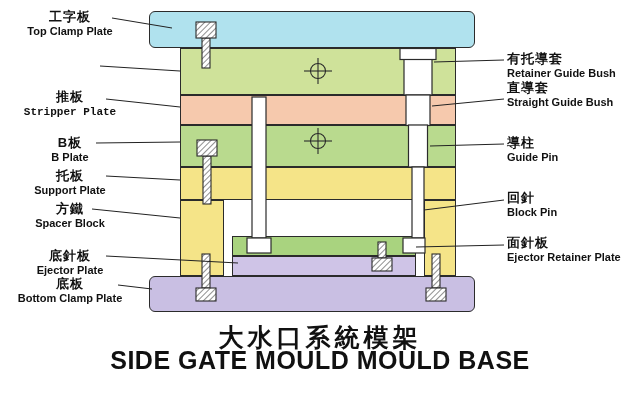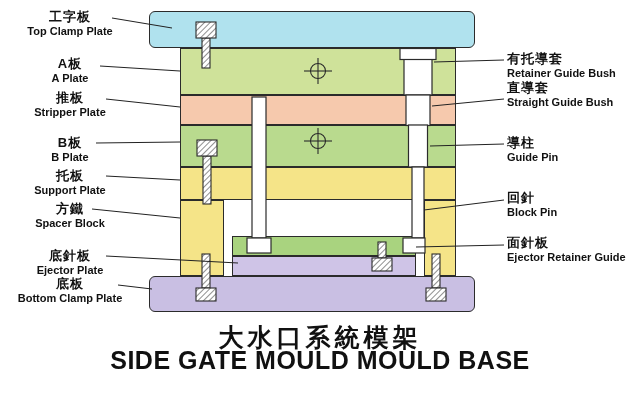--- a/index.html
+++ b/index.html
@@ -112,25 +112,21 @@
       <line x1="430" y1="146" x2="504" y2="144"></line>
       <line x1="424" y1="210" x2="504" y2="200"></line>
       <line x1="416" y1="247" x2="504" y2="245"></line>
     </g>
   </svg>
 
   <div class="lbl" style="left:5px; top:10px;">
     <div class="zh">工字板</div>
     <div class="en">Top Clamp Plate</div>
   </div>
-  <div class="lbl" style="left:5px; top:57px;">
-    <div class="zh">A板</div>
-    <div class="en">A Plate</div>
-  </div>
-  <div class="lbl" style="left:5px; top:91px;">
+  <div class="lbl" style="left:5px; top:91px;font-family:Liberation Mono, monospace;">
     <div class="zh">推板</div>
     <div class="en">Stripper Plate</div>
   </div>
   <div class="lbl" style="left:5px; top:136px;">
     <div class="zh">B板</div>
     <div class="en">B Plate</div>
   </div>
   <div class="lbl" style="left:5px; top:169px;">
     <div class="zh">托板</div>
     <div class="en">Support Plate</div>
@@ -159,19 +155,19 @@
   <div class="lbl lbl-right" style="left:507px; top:136px;">
     <div class="zh">導柱</div>
     <div class="en">Guide Pin</div>
   </div>
   <div class="lbl lbl-right" style="left:507px; top:191px;">
     <div class="zh">回針</div>
     <div class="en">Block Pin</div>
   </div>
   <div class="lbl lbl-right" style="left:507px; top:236px;">
     <div class="zh">面針板</div>
-    <div class="en">Ejector Retainer Guide</div>
+    <div class="en">Ejector Retainer Plate</div>
   </div>
 
   <div class="title-zh">大水口系統模架</div>
   <div class="title-en">SIDE GATE MOULD MOULD BASE</div>
 
 </div>
 
 </body></html>

